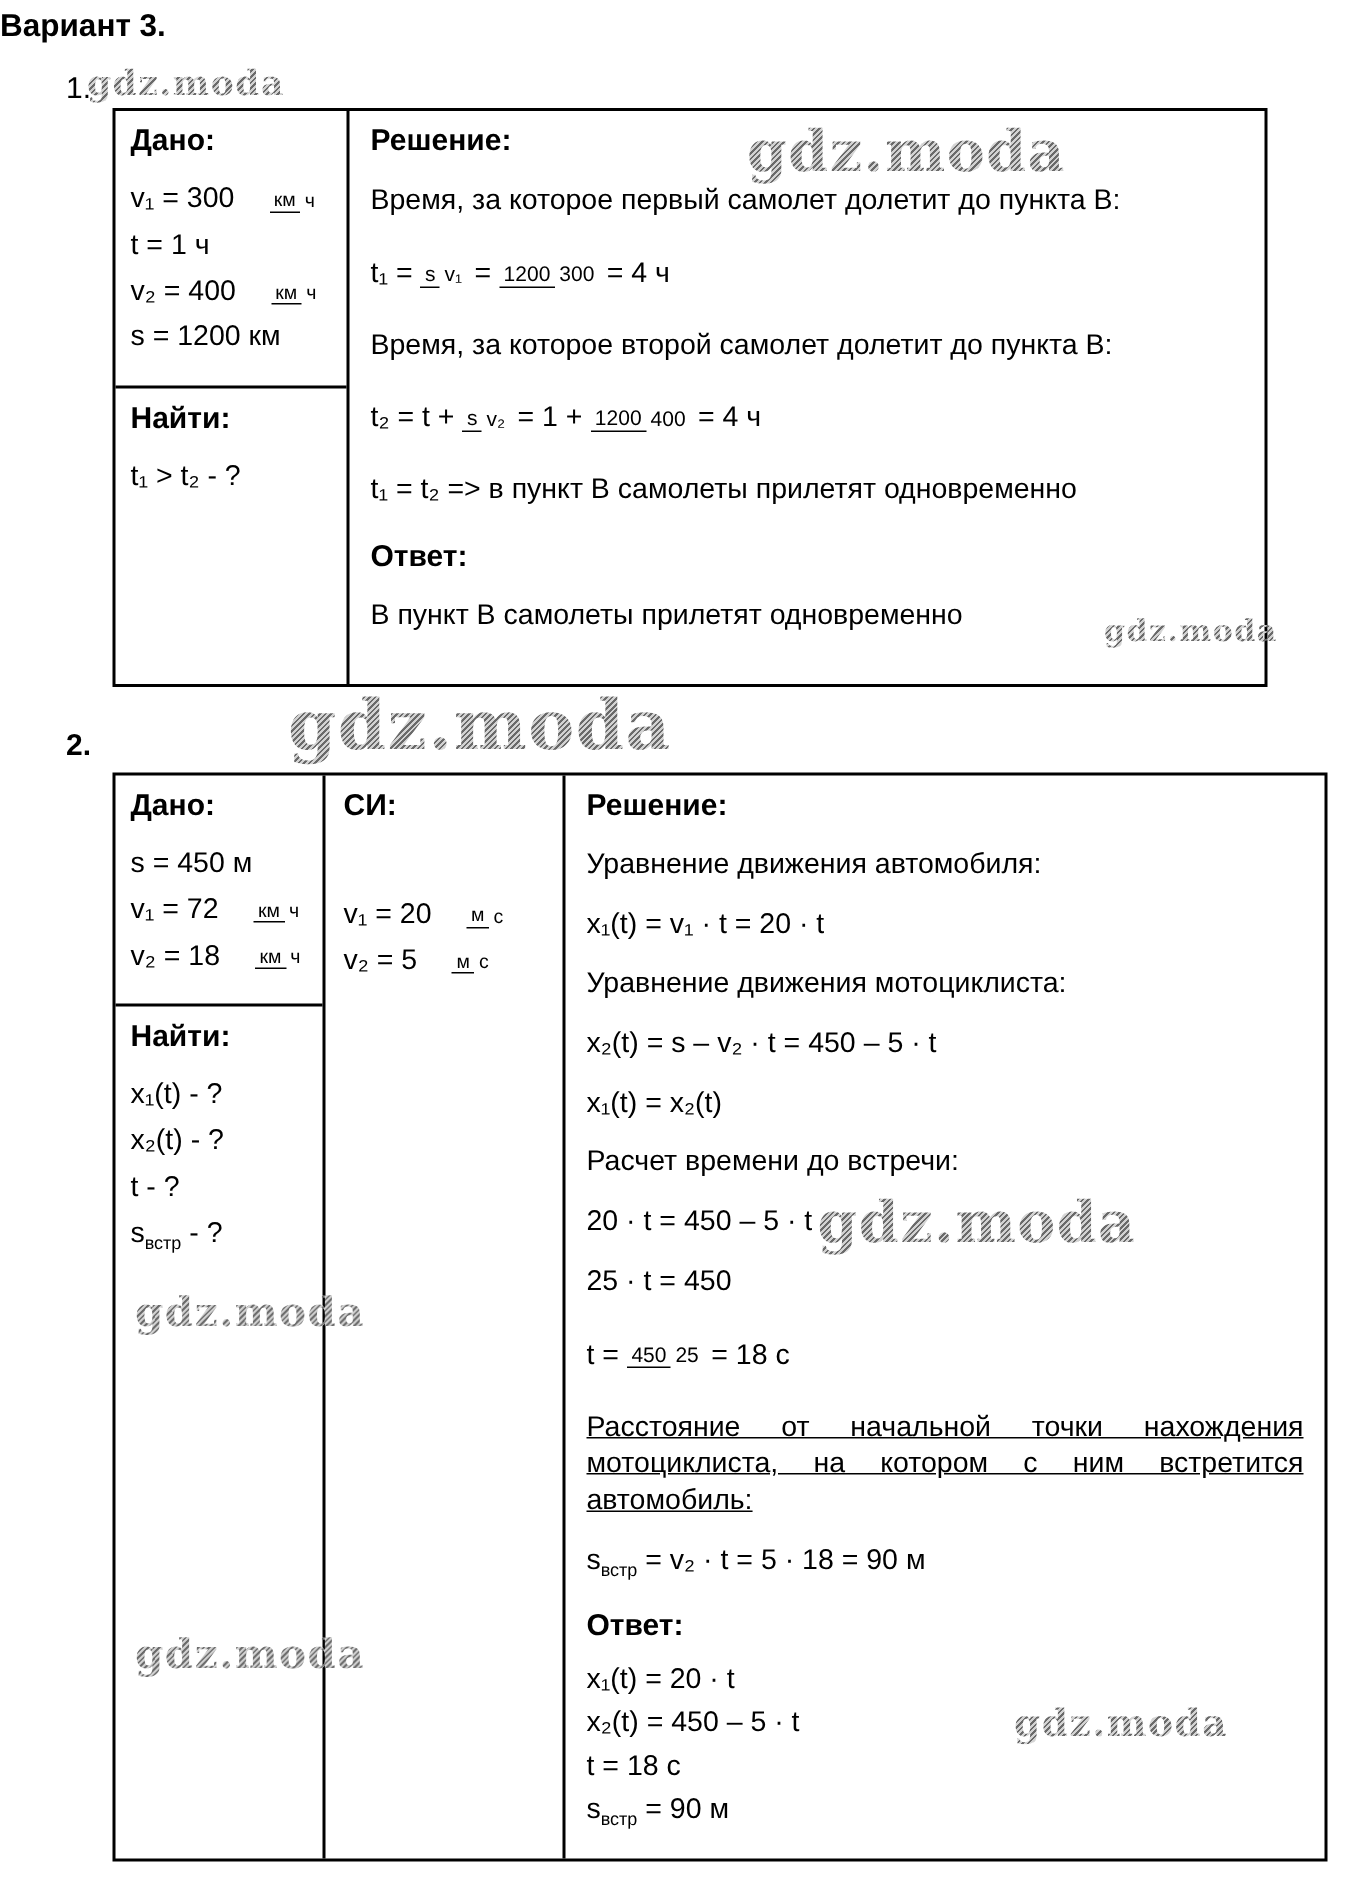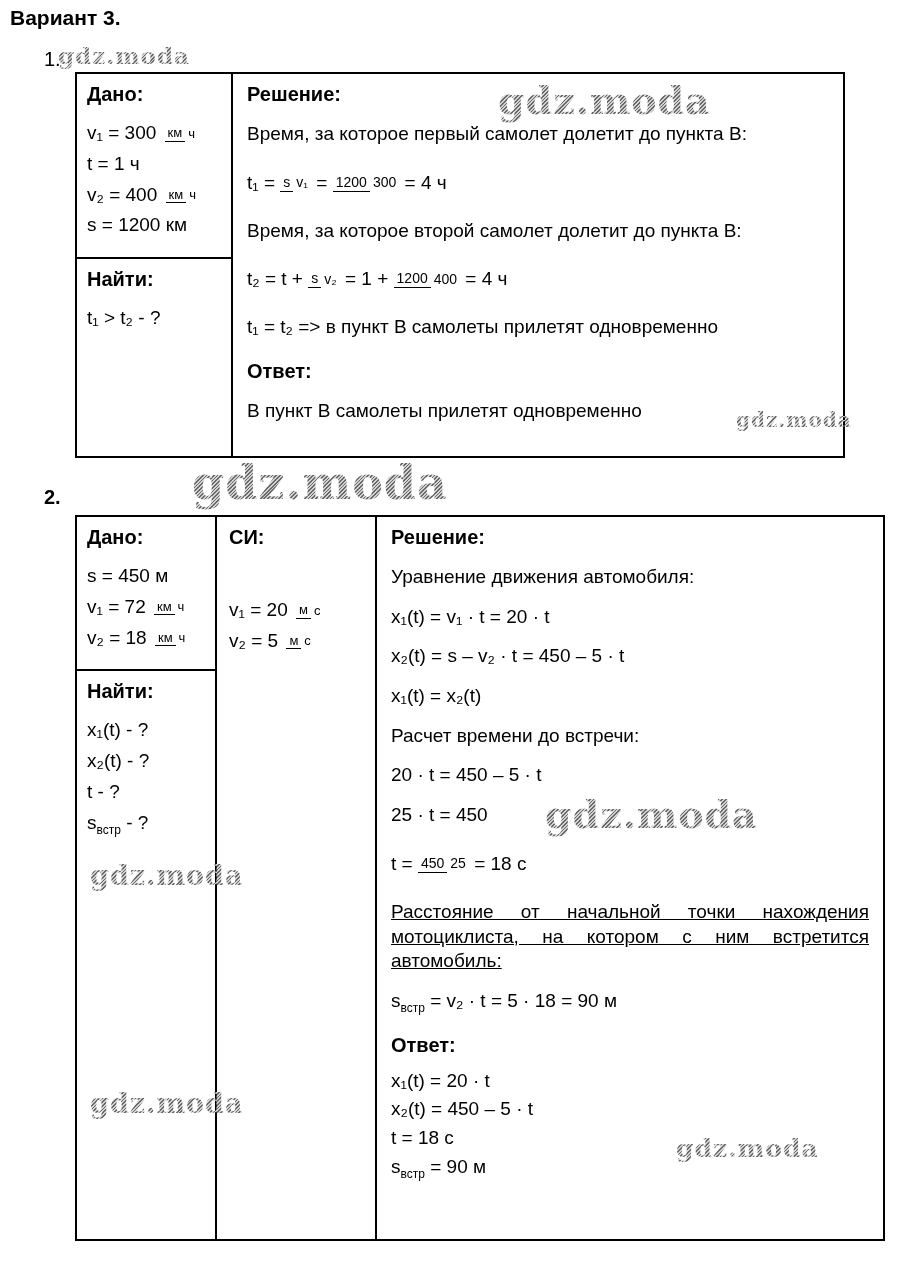--- a/index.html
+++ b/index.html
@@ -2,35 +2,35 @@
 <html><head>
 <meta charset="utf-8">
 <style>
   * { box-sizing: border-box; margin: 0; padding: 0; }
   html, body { background: #ffffff; }
   body {
     width: 906px; height: 1264px; position: relative;
     font-family: "Liberation Sans", "DejaVu Sans", sans-serif;
     color: #000; font-size: 19px; overflow: hidden;
   }
-  .variant-title { position: absolute; left: 10px; top: 6px; font-size: 21px; font-weight: bold; }
+  .variant-title { position: absolute; left: 0; top: 6px; font-size: 21px; font-weight: bold; }
   .prob-num { position: absolute; font-size: 20px; }
   .p1-num { left: 44px; top: 48px; }
   .p2-num { left: 44px; top: 486px; font-weight: bold; }
 
   .tbl { position: absolute; border: 2px solid #000; display: grid; }
   .tbl1 { left: 75px; top: 72px; width: 770px; height: 386px; grid-template-columns: 156px 1fr; }
   .tbl2 { left: 75px; top: 515px; width: 810px; height: 726px; grid-template-columns: 140px 160px 1fr; }
 
   .colL { border-right: 2px solid #000; display: flex; flex-direction: column; }
   .sec { padding: 9px 10px; }
   .sec-given { border-bottom: 2px solid #000; padding-bottom: 12px; }
   .sec-find { flex: 1; }
   .sec-label { font-weight: bold; font-size: 20px; margin-bottom: 16px; }
-  .line { margin: 8px 0; line-height: 1.2; }
+  .line { margin: 8px 0; line-height: 1.2; gap: 15px; }
 
   .math { display: flex; align-items: center; }
   .mt { white-space: pre; }
   .frac { display: inline-flex; flex-direction: row; align-items: center; font-size: 14px; line-height: 1.2; }
   .frac .fnum { border-bottom: 1px solid #000; padding: 0 3px; text-align: center; }
   .frac .fden { padding: 0 3px; text-align: center; }
   .unit { font-size: 13px; margin-left: 3px; }
 
   .si-col { border-right: 2px solid #000; padding: 9px 12px; }
   .si-first { margin-top: 50px; }
@@ -179,20 +179,21 @@
           <span class="fnum">м</span>
           <span class="fden">с</span>
         </span>
       </div>
     </div>
 
     <div class="sol">
       <div class="sec-label">Решение:</div>
       <div class="pline">Уравнение движения автомобиля:</div>
       <div class="pline">x₁(t) = v₁ · t = 20 · t</div>
+      <div class="pline">Уравнение движения мотоциклиста:</div>
       <div class="pline">x₂(t) = s – v₂ · t = 450 – 5 · t</div>
       <div class="pline">x₁(t) = x₂(t)</div>
       <div class="pline">Расчет времени до встречи:</div>
       <div class="pline">20 · t = 450 – 5 · t</div>
       <div class="pline">25 · t = 450</div>
       <div class="math fline">
         <span class="mt">t = </span>
         <span class="frac">
           <span class="fnum">450</span>
           <span class="fden">25</span>

